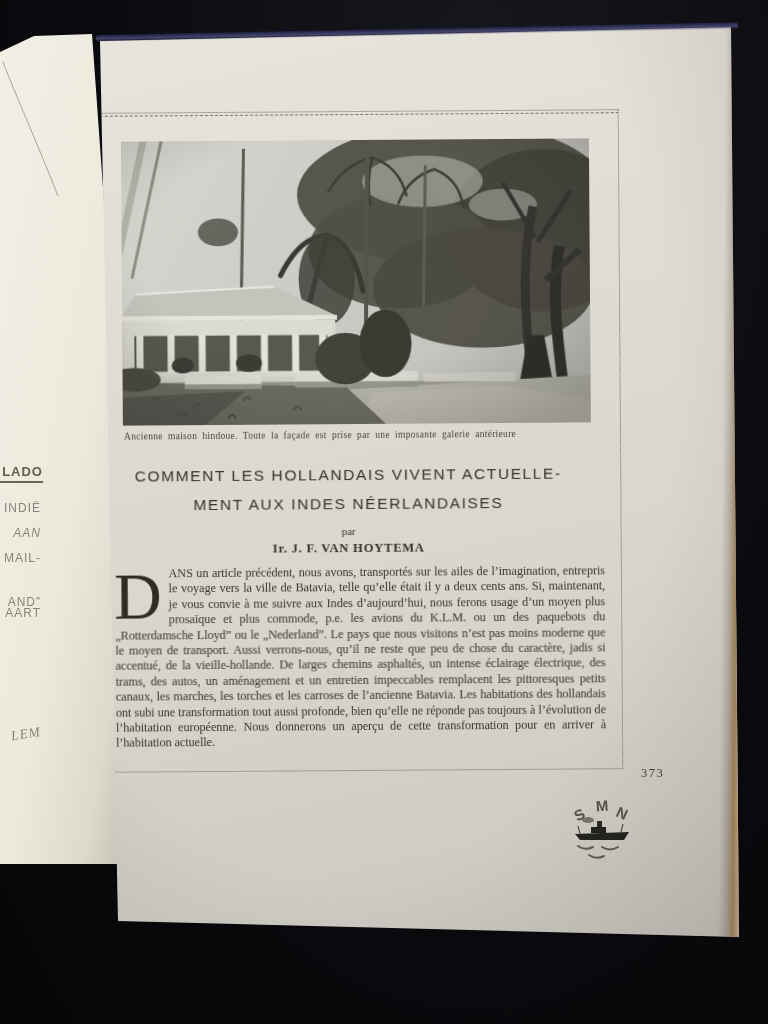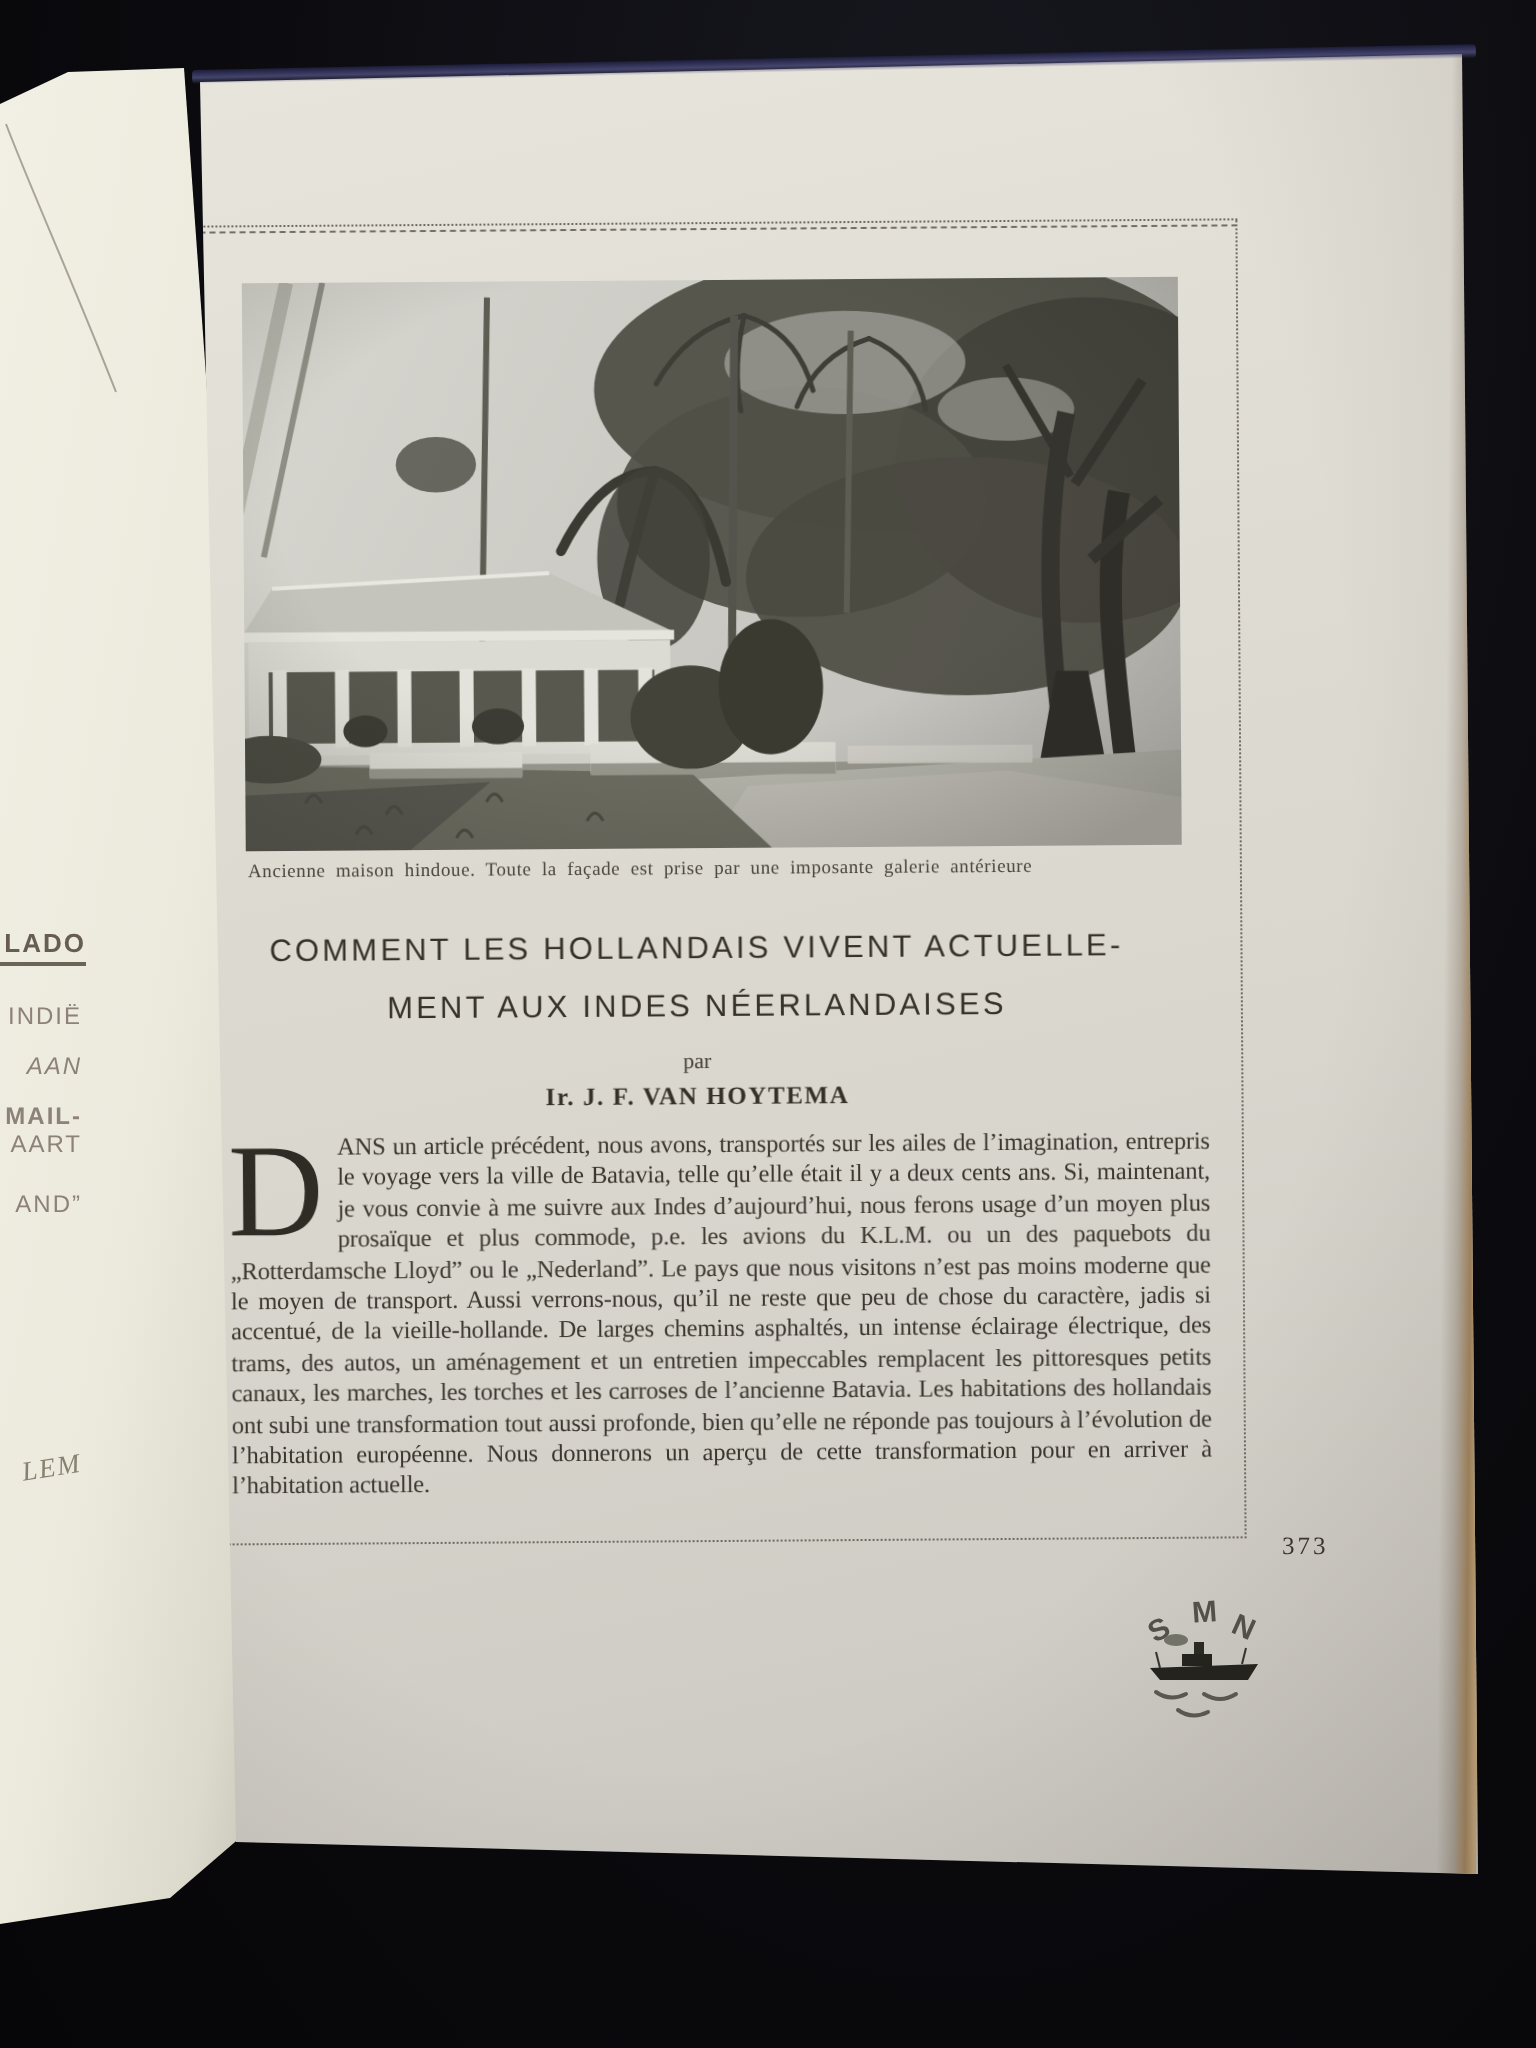--- a/index.html
+++ b/index.html
@@ -5,36 +5,36 @@
   * { box-sizing: border-box; margin: 0; padding: 0; }
   html, body { width: 768px; height: 1024px; overflow: hidden; }
   body {
     position: relative;
     background: radial-gradient(ellipse at 62% 12%, #17171f 0%, #0b0b0f 55%, #060608 100%);
     font-family: "Liberation Serif", serif;
   }
 
   
   .prev-page {
-    position: absolute; left: 0; top: 0; width: 134px; height: 1024px; z-index: 1;
+    position: absolute; left: 0; top: 0; width: 134px; height: 864px; z-index: 1;
     clip-path: polygon(0 52px, 34px 36px, 92px 34px, 111px 300px, 127px 700px, 121px 918px, 85px 949px, 0 962px);
     background: linear-gradient(100deg, #f2efe4 0%, #ece9dd 55%, #dcd9cd 82%, #c2bfb3 97%);
   }
   .crease-svg { position: absolute; left: 0; top: 0; }
   .frag {
     position: absolute; left: 0; width: 41px; text-align: right;
     font-family: "Liberation Sans", sans-serif; font-size: 12px;
     color: #8d8279; letter-spacing: 1px; white-space: nowrap; overflow: visible;
   }
   .frag-0 { top: 464px; font-size: 13px; font-weight: bold; color: #665d50;
             border-bottom: 2px solid #6b6457; padding-bottom: 2px; width: 43px; }
   .frag-1 { top: 501px; text-align: right; }
   .frag-2 { top: 526px; font-style: italic; }
-  .frag-3 { top: 551px; font-weight: bold; }
-  .frag-4 { top: 565px; }
+  .frag-3 { top: 551px; }
+  .frag-4 { top: 606px; }
   .frag-5 { top: 595px; }
   .frag-6 { top: 727px; font-family: "Liberation Serif", serif; font-style: italic;
             font-size: 13.5px; color: #87816f; transform: rotate(-9deg); }
 
   
   .main-page {
     position: absolute; inset: 0; z-index: 2;
     clip-path: polygon(100px 41px, 731px 27px, 739px 937px, 118px 921px);
     background: linear-gradient(168deg, #e9e6de 0%, #e0ddd5 28%, #d9d6ce 55%, #cfccc5 80%, #c3c0b9 100%);
   }

